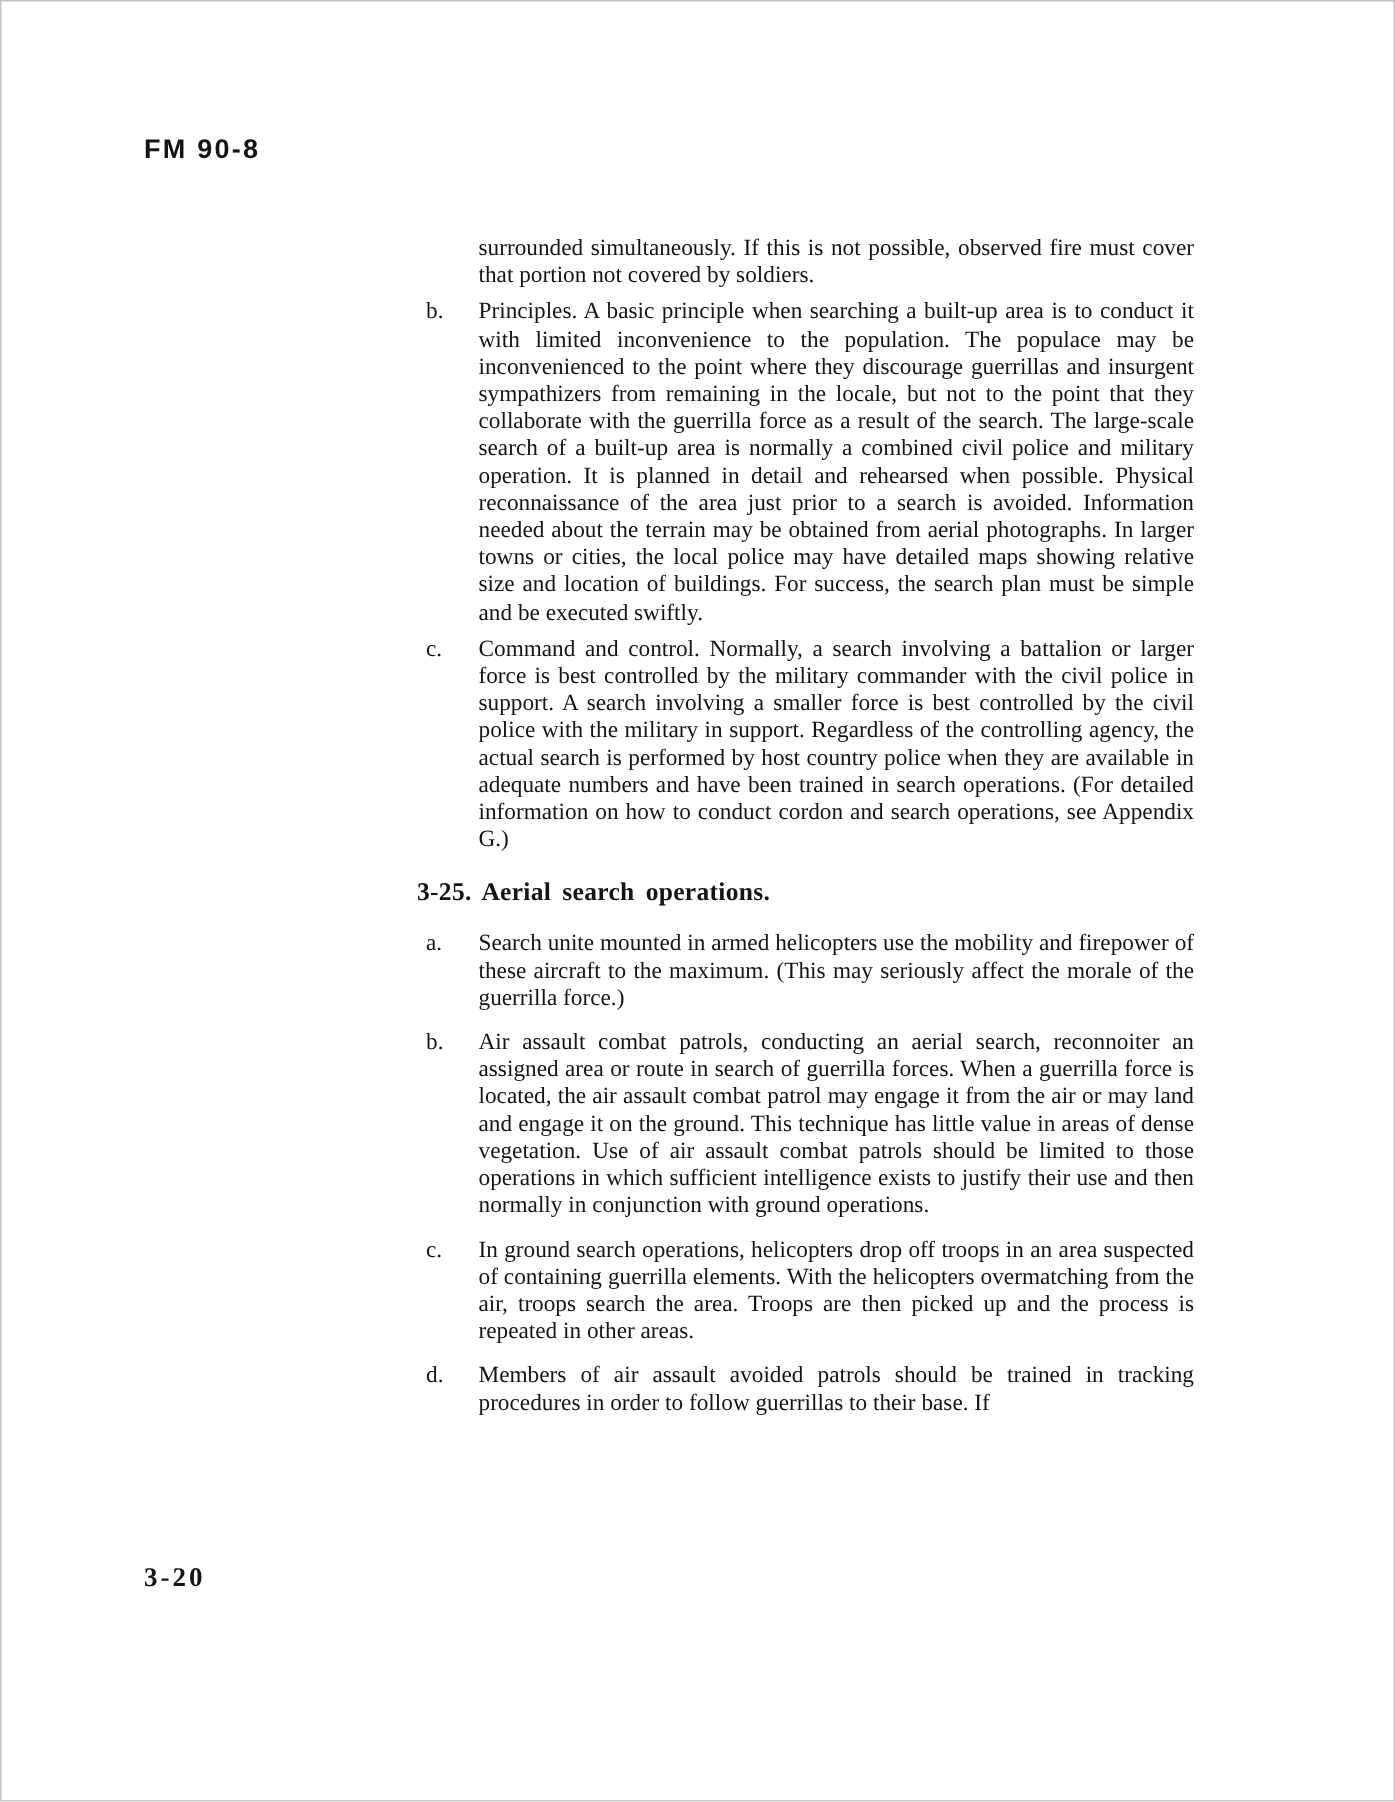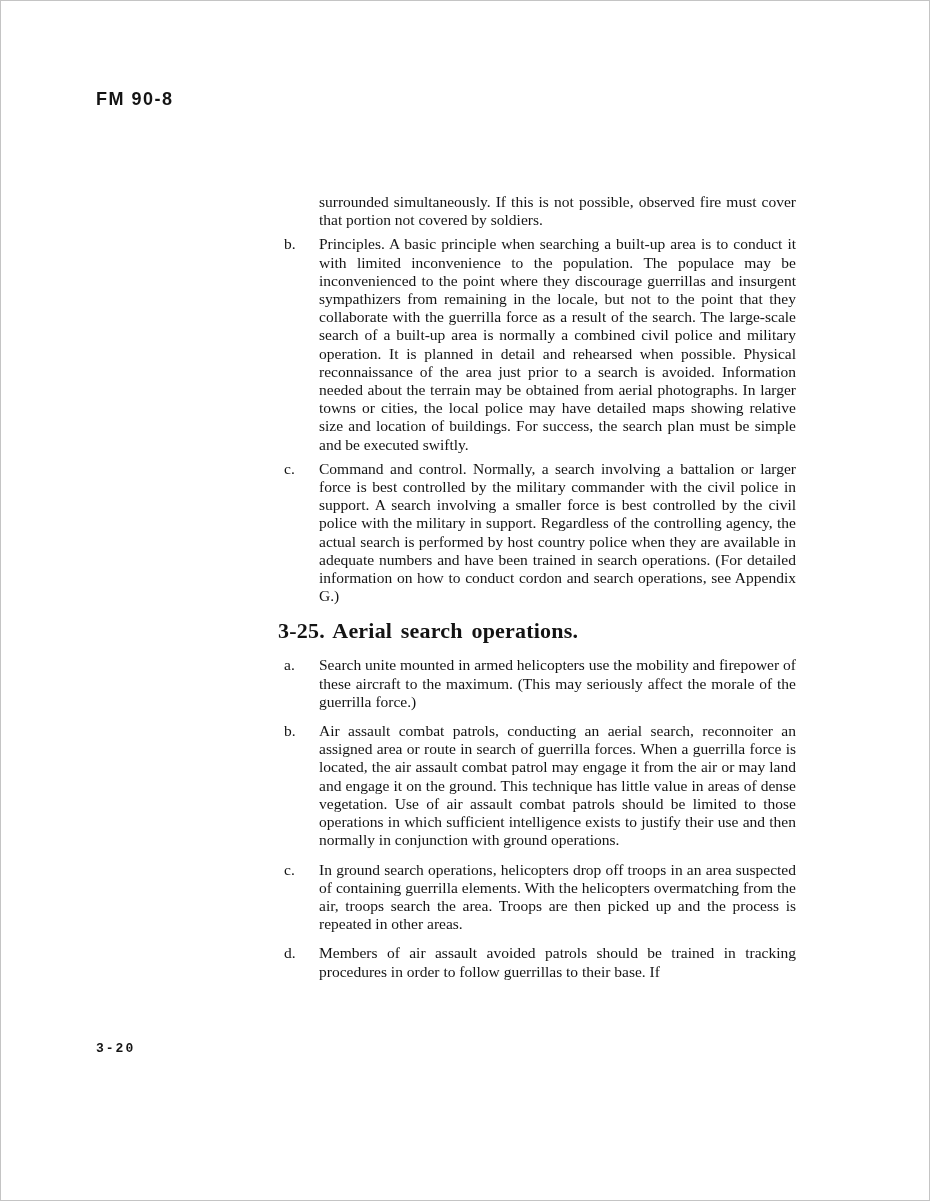--- a/index.html
+++ b/index.html
@@ -25,34 +25,33 @@
     top: 88px;
     font-family: "Liberation Sans", sans-serif;
     font-weight: bold;
     font-size: 18px;
     letter-spacing: 1.5px;
   }
   .doc-footer {
     position: absolute;
     left: 95px;
     top: 1040px;
-    font-family: Liberation Mono, monospace;
+    font-family: Liberation Serif, serif;
     font-weight: bold;
-    font-size: 13px;
+    font-size: 18px;
     letter-spacing: 2px;
   }
   .content {
     position: absolute;
     left: 283px;
     top: 156px;
     width: 512px;
     font-size: 15.5px;
     line-height: 18.2px;
     text-align: justify;
-    margin-top: 36px;
   }
   .cont-para {
     margin-left: 35px;
     margin-bottom: 6px;
   }
   .item {
     display: flex;
     margin-bottom: 6px;
   }
   .item .label {
@@ -62,21 +61,21 @@
   }
   .item .body {
     flex: 1;
     text-align: justify;
   }
   .lead {
     font-weight: normal;
   }
   .section-heading {
     font-weight: bold;
-    font-size: 22px;
+    font-size: 17px;
     line-height: 24px;
     margin: 14px 0 13px -6px;
     text-align: left;
     word-spacing: 3px;
     letter-spacing: 0.2px;
   }
   .aerial-list .item {
     margin-bottom: 11px;
   }
 </style>

